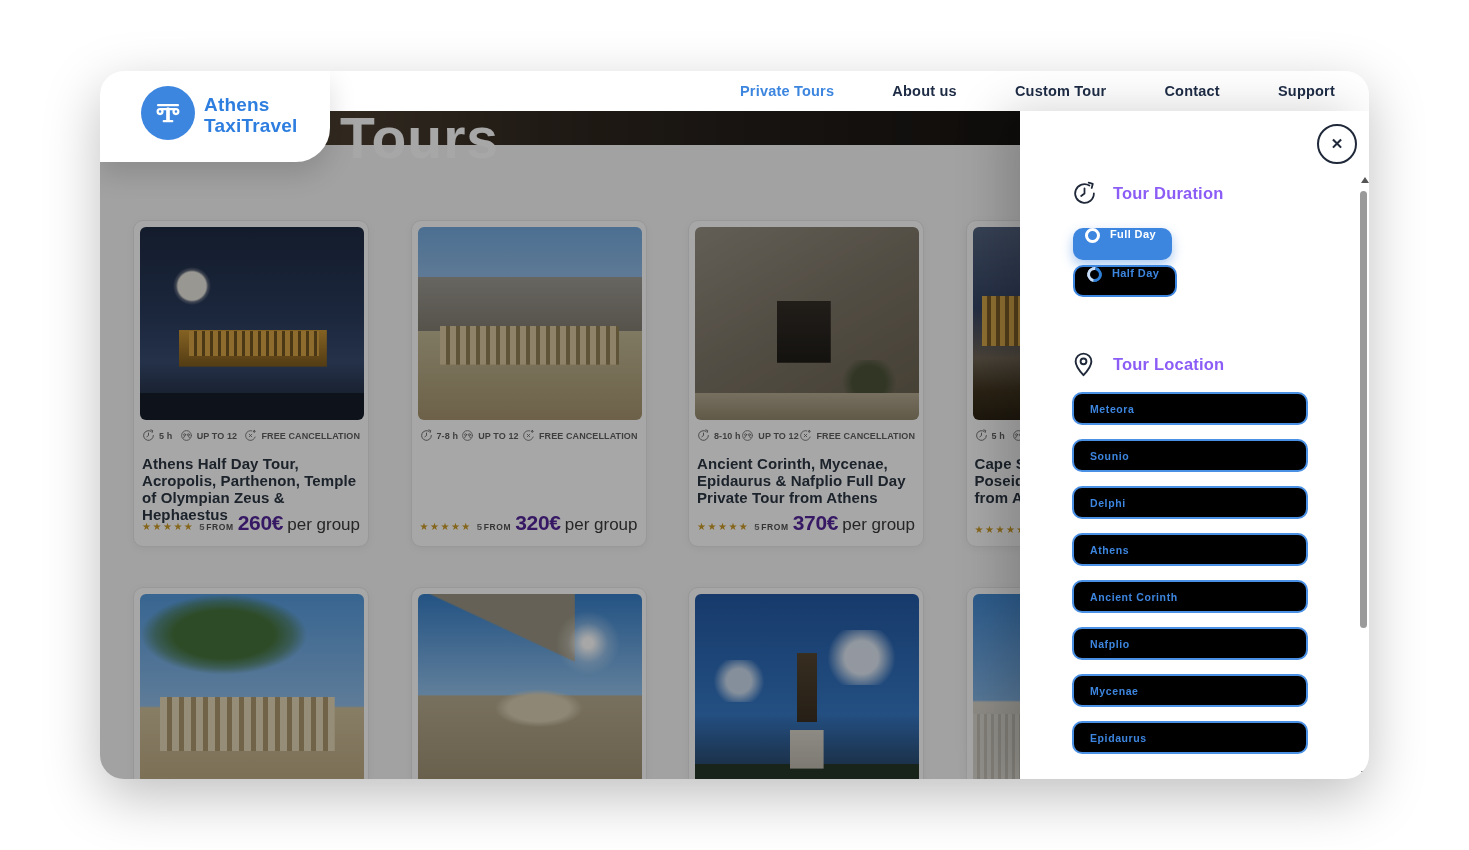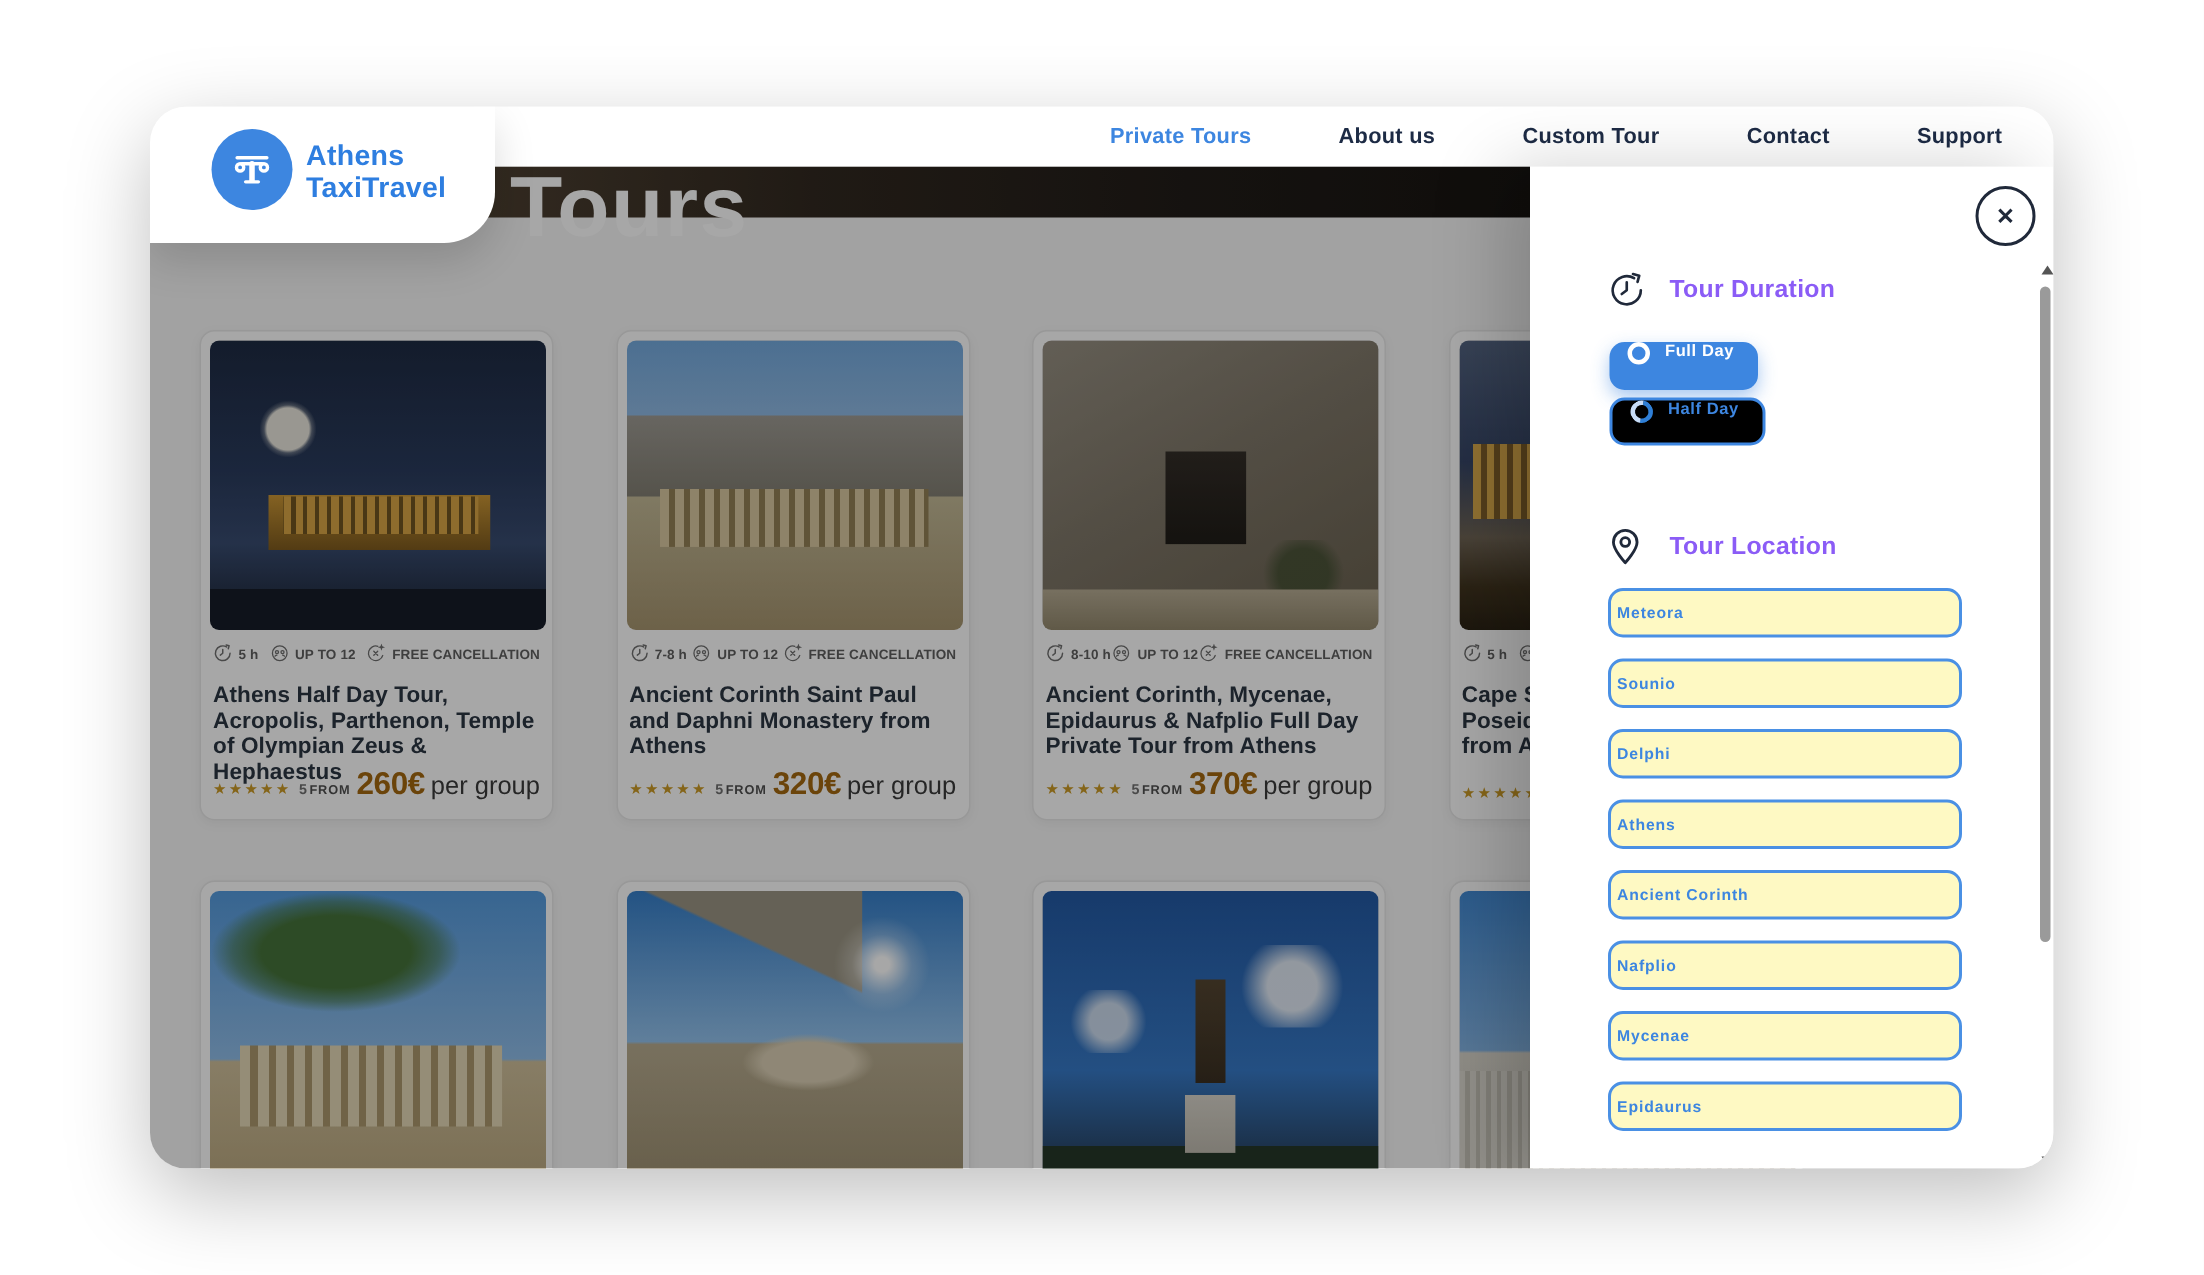--- a/index.html
+++ b/index.html
@@ -51,21 +51,21 @@
   .meta-group { display:flex; align-items:center; gap:4px; }
   .meta-group svg { flex:none; }
   .meta-label { font-size:9px; font-weight:700; color:#5a5a5a; white-space:nowrap; letter-spacing:.1px; }
   .card-title { margin-top:13px; padding:0 2px; font-size:15px; line-height:17px; font-weight:700; color:#232e3c; white-space:pre-line; letter-spacing:.1px; }
   .card-bottom { position:absolute; left:8px; right:8px; bottom:11px; display:flex; justify-content:space-between; align-items:baseline; }
   .stars-wrap { display:flex; align-items:center; gap:5px; }
   .stars { font-size:10px; color:#c9971f; letter-spacing:1.5px; }
   .rating-count { font-size:9.5px; font-weight:700; color:#6b6b6b; }
   .price-wrap { display:flex; align-items:baseline; gap:4px; }
   .from-label { font-size:8.5px; font-weight:800; color:#4a4a4a; letter-spacing:.6px; }
-  .price { font-size:21px; font-weight:800; color:#a16207; letter-spacing:-.3px; }
+  .price { font-size:21px; font-weight:800; color:#4c1d95; letter-spacing:-.3px; }
   .per-label { font-size:17px; font-weight:500; color:#333333; }
 
   
   .img-acropolis-night{
     background-image:
       radial-gradient(circle, #e9e6dc 0 14px, rgba(233,230,220,.3) 16px, transparent 19px),
       repeating-linear-gradient(90deg,#d8a23f 0 5px,#6b4f18 5px 8px),
       linear-gradient(180deg,#c8922e,#7a5516),
       linear-gradient(180deg, transparent 0 86%, #0d1320 86%),
       linear-gradient(180deg,#16233c 0%,#223457 45%,#31456b 70%,#101826 100%);
@@ -159,22 +159,22 @@
   .dur-opt.selected .dur-label { color:#ffffff; }
   .dur-opt.unselected { background:#000000; border:2px solid #3d86e0; }
   .dur-opt.unselected .ring {
     border:3.5px solid #c7dcf7; border-right-color:#2f7fd6; border-bottom-color:#2f7fd6; transform:rotate(-35deg);
   }
   .dur-opt.unselected .dur-label { color:#3d86e0; }
 
   .loc-list { position:absolute; left:52px; top:281px; }
   .loc-btn {
     display:flex; align-items:center; width:236px; height:33px; margin-bottom:14px;
-    background:#fef9c3; border:2px solid #4a90e4; border-radius:10px; cursor:pointer;
-    padding-left:4px; font-family:inherit;
+    background:#000000; border:2px solid #4a90e4; border-radius:10px; cursor:pointer;
+    padding-left:16px; font-family:inherit;
     font-size:10.5px; font-weight:800; color:#3d86e0; letter-spacing:.6px;
   }
 
   
   .scrollbar { position:absolute; left:339px; top:66px; width:10px; height:600px; }
   .scroll-up { position:absolute; left:2px; top:0; width:0; height:0; border-left:4px solid transparent; border-right:4px solid transparent; border-bottom:6px solid #555; }
   .scroll-thumb { position:absolute; left:1px; top:14px; width:7px; height:437px; background:#9a9a9a; border-radius:4px; cursor:pointer; }
   .scroll-down { position:absolute; left:2px; top:594px; width:0; height:0; border-left:4px solid transparent; border-right:4px solid transparent; border-top:6px solid #555; }
 
   svg { display:block; }
@@ -254,21 +254,20 @@
           </span>
           <span class="meta-group">
             <svg width="13" height="13" viewBox="0 0 24 24" fill="none" stroke="#6a6a6a" stroke-width="1.6" stroke-linecap="round">
               <path d="M20.6 14.8A9 9 0 1 1 14.6 3.4"></path>
               <path d="M9.6 9.6l4.8 4.8M14.4 9.6l-4.8 4.8"></path>
               <path d="M19 2.5l.5 1.5 1.5.5-1.5.5-.5 1.5-.5-1.5-1.5-.5 1.5-.5z"></path>
             </svg>
             <span class="meta-label">FREE CANCELLATION</span>
           </span>
         </div>
-        <div class="card-title">Ancient Corinth Saint Paul and Daphni Monastery from Athens</div>
         <div class="card-bottom">
           <span class="stars-wrap">
             <span class="stars">★★★★★</span>
             <span class="rating-count">5</span>
           </span>
           <span class="price-wrap">
             <span class="from-label">FROM</span>
             <span class="price">320€</span>
             <span class="per-label">per group</span>
           </span>

